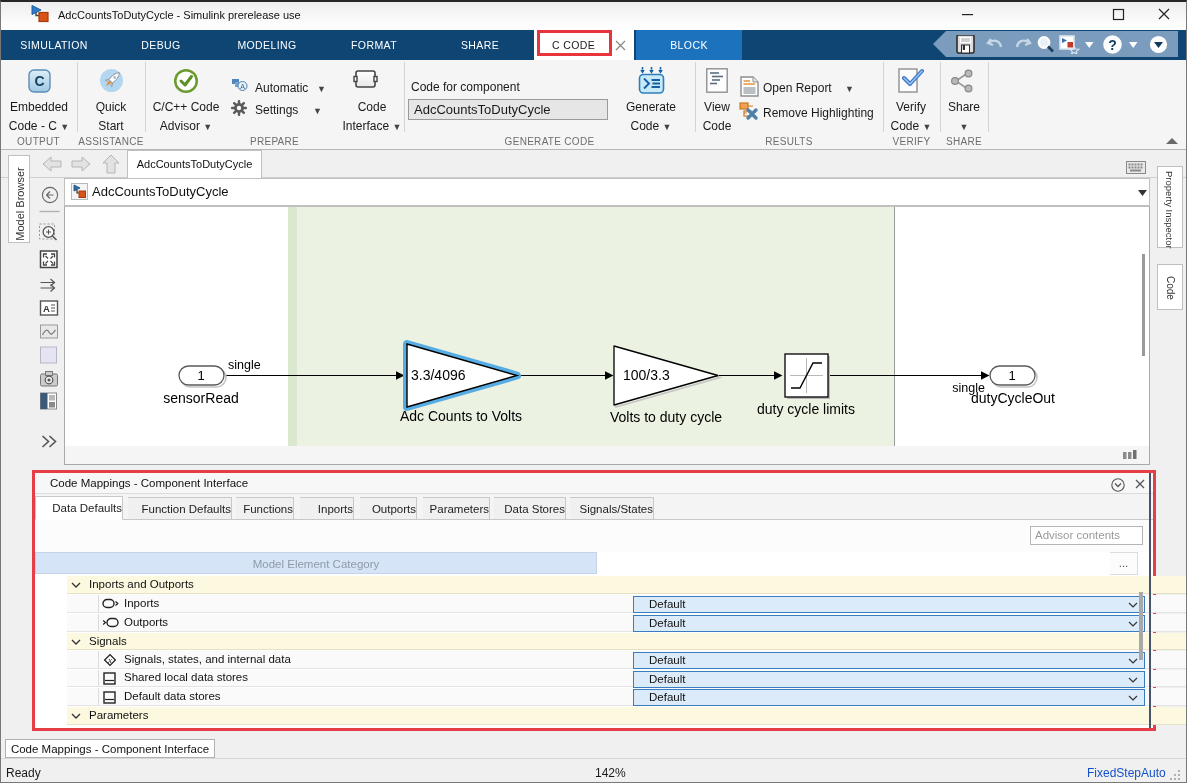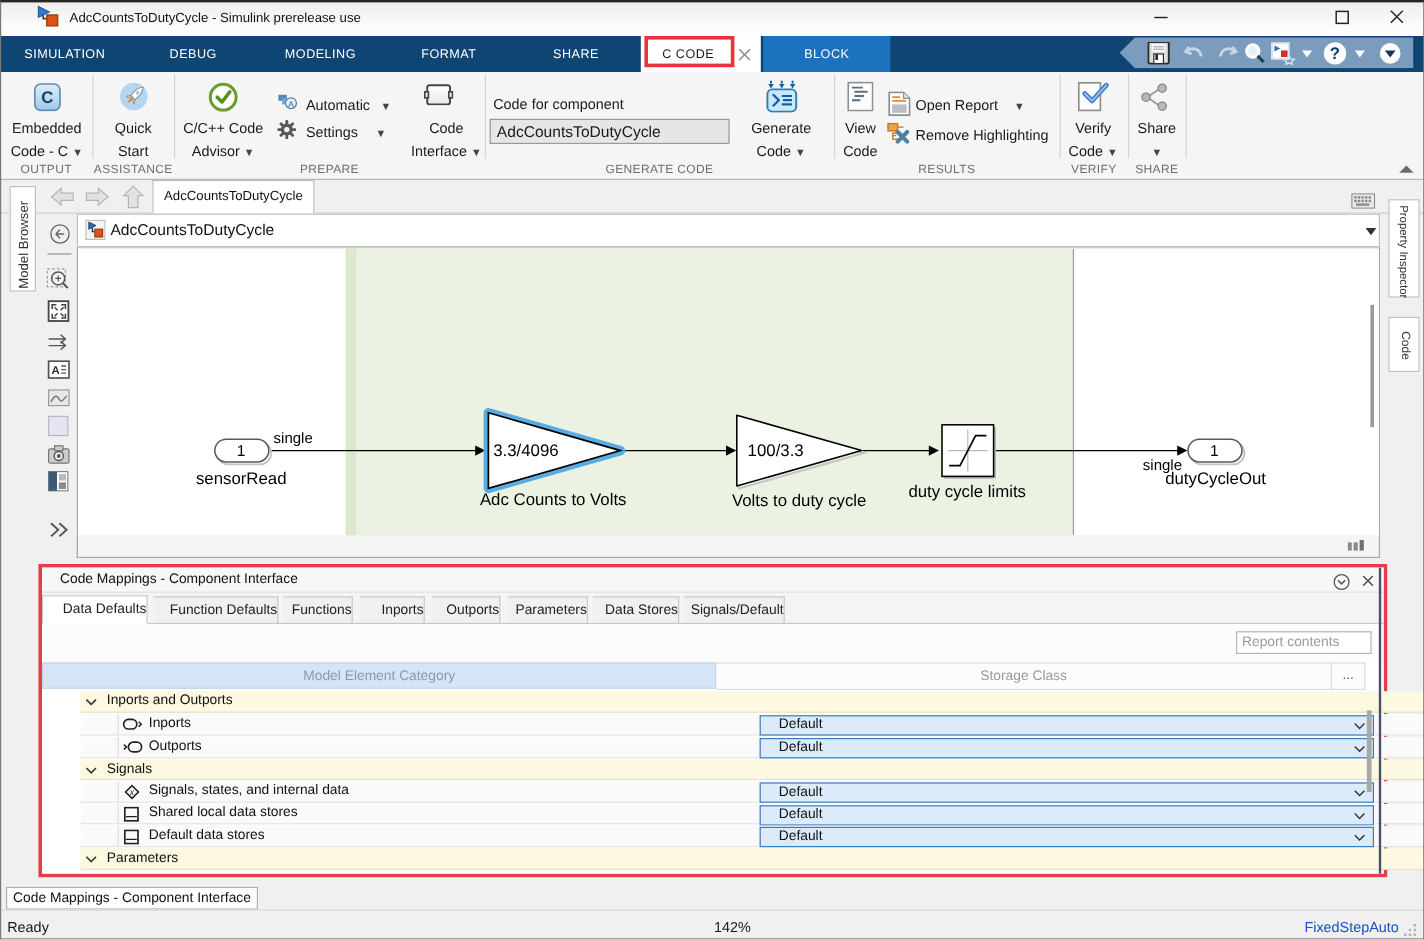--- a/index.html
+++ b/index.html
@@ -458,28 +458,27 @@
       </svg>
  </div>
  <div class="abs" id="cmtabs">
   <div class="cmtab" style="left:0px;width:88px;background:#fff;border-left:1px solid #c8c8c8;border-bottom:1px solid #fff;top:2px;height:24px;">Data Defaults</div>
   <div class="cmtab" style="left:93px;width:104px;">Function Defaults</div>
   <div class="cmtab" style="left:201px;width:58px;">Functions</div>
   <div class="cmtab" style="left:265px;width:54px;">Inports</div>
   <div class="cmtab" style="left:325px;width:57px;">Outports</div>
   <div class="cmtab" style="left:388px;width:67px;">Parameters</div>
   <div class="cmtab" style="left:459px;width:72px;">Data Stores</div>
-  <div class="cmtab" style="left:535px;width:84px;">Signals/Default</div>
+  <div class="cmtab" style="left:535px;width:84px;">Signals/States</div>
  </div>
  <div class="abs" id="filterrow">
-      <div id="filterbox">Report contents</div>
+      <div id="filterbox">Advisor contents</div>
     </div>
  <div class="abs" id="cmtable">
   <div class="abs" style="left:0;top:0;width:562px;height:22px;background:#d5e5f7;border:1px solid #c3d4e8;text-align:center;line-height:22px;color:#8f9aa8;">Model Element Category</div>
-  <div class="abs" style="left:562px;top:0;width:513px;height:23px;background:#fcfcfc;border:1px solid #dcdcdc;border-left:none;text-align:center;line-height:22px;color:#9a9a9a;">Storage Class</div>
   <div class="abs" style="left:1075px;top:0;width:28px;height:23px;background:#fcfcfc;border:1px solid #dcdcdc;border-left:none;text-align:center;line-height:20px;color:#555;">...</div>
   <div class="throw grouprow" style="top:24px;height:18px;">
         <svg class="abs" style="left:4px;top:5px" width="10" height="8">
           <path d="M1 2 L5 6 L9 2" fill="none" stroke="#333" stroke-width="1.3"></path>
         </svg>
         <span style="position:absolute;left:22px;top:2px;">Inports and Outports</span>
       </div>
   <div class="throw itemrow" style="top:43px;height:18px;">
     <svg class="abs" style="left:35px;top:3px" width="17" height="11" viewBox="0 0 17 11">
           <rect x="1" y="1.5" width="11" height="8" rx="4" fill="none" stroke="#222" stroke-width="1.4"></rect>

